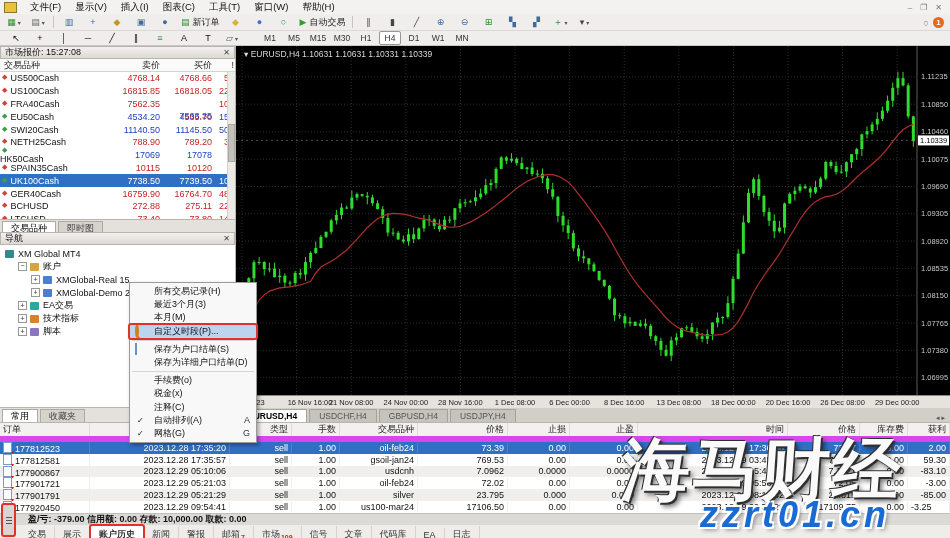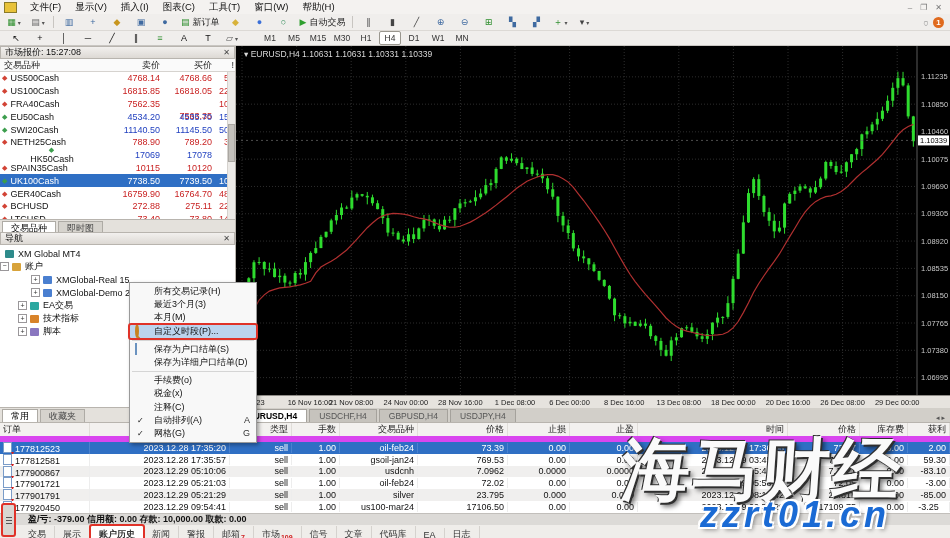--- a/index.html
+++ b/index.html
@@ -23,21 +23,21 @@
   .tf.active{background:#ffffff;border:1px solid #9a978f;border-radius:2px;}
   #tb1-right{margin-left:auto;display:flex;align-items:center;gap:4px;padding-right:6px;}
   .badge1{width:11px;height:11px;border-radius:50%;background:#e06a1e;color:#fff;font-size:8px;display:flex;align-items:center;justify-content:center;font-weight:bold;}
   
   .panel-title{height:13px;background:linear-gradient(#f2f0ee,#ddd9d4);border:1px solid #b8b4ae;display:flex;align-items:center;padding:0 4px;font-size:9px;box-sizing:border-box;}
   .panel-x{margin-left:auto;color:#444;font-size:8px;}
   #mw-panel{left:0;top:46px;width:236px;height:186px;background:#fff;border-right:1px solid #b8b4ae;box-sizing:border-box;}
   #mw-head{display:flex;height:12px;border-bottom:1px solid #d6d3cf;background:#fafafa;align-items:center;font-size:9px;color:#222;}
   #mw-rows{height:147px;overflow:hidden;position:relative;}
   .mwrow{display:flex;height:12.8px;align-items:center;font-size:9px;}
-  .mwrow .c0{display:flex;align-items:center;}
+  .mwrow .c0{display:flex;align-items:flex-start;}
   .mwicon{font-size:7px;margin:0 3px 0 2px;}
   .num{text-align:right;}
   .mwrow.selected{background:#2f6fc4;color:#fff;}
   .mwrow.selected .num{color:#fff !important;}
   .mw-sb{position:absolute;right:0;top:0;width:7px;height:147px;background:#eceae7;border-left:1px solid #d5d2ce;}
   .mw-thumb{position:absolute;right:0;top:52px;width:7px;height:38px;background:#c4c1bc;border:1px solid #aaa7a2;box-sizing:border-box;}
   .ptabs{display:flex;height:14px;background:#e4e1dc;border-top:1px solid #b8b4ae;align-items:flex-end;}
   .ptab{height:12px;padding:0 8px;display:flex;align-items:center;font-size:9px;background:#d6d3cd;border:1px solid #aeaba5;border-bottom:none;margin-left:2px;color:#444;}
   .ptab.active{background:#fff;color:#000;}
   #nav-panel{left:0;top:232px;width:236px;height:190px;background:#fff;border-right:1px solid #b8b4ae;box-sizing:border-box;display:flex;flex-direction:column;}
@@ -379,21 +379,21 @@
   <div id="nav-panel" class="abs">
     <div class="panel-title">
       <span>导航</span>
       <span class="panel-x">✕</span>
     </div>
     <div id="nav-tree">
         <div class="nitem" style="padding-left: 5px;">
           <span class="nico" style="background: rgb(46, 139, 139);"></span>
           <span>XM Global MT4</span>
         </div>
-        <div class="nitem" style=" font-family: Liberation Mono, monospace;">
+        <div class="nitem" style="padding-left: 18px; font-family: Liberation Mono, monospace;">
           <span class="nbox">−</span>
           <span class="nico" style="background: rgb(216, 163, 58);"></span>
           <span>账户</span>
         </div>
         <div class="nitem" style="padding-left: 31px;">
           <span class="nbox">+</span>
           <span class="nico" style="background: rgb(74, 127, 208);"></span>
           <span>XMGlobal-Real 15</span>
         </div>
         <div class="nitem" style="padding-left: 31px;">
@@ -849,21 +849,21 @@
           <div style="width: 140px; text-align: right;">2023.12.29 09:54:41</div>
           <div style="width: 62px; text-align: right;">sell</div>
           <div style="width: 48px; text-align: right;">1.00</div>
           <div style="width: 78px; text-align: right;">us100-mar24</div>
           <div style="width: 90px; text-align: right;">17106.50</div>
           <div style="width: 62px; text-align: right;">0.00</div>
           <div style="width: 68px; text-align: right;">0.00</div>
           <div style="width: 150px; text-align: right;">2023.12.29 09:59:29</div>
           <div style="width: 72px; text-align: right;">17109.75</div>
           <div style="width: 48px; text-align: right;">0.00</div>
-          <div style="width: 42px; text-align: center;">-3.25</div>
+          <div style="width: 42px; text-align: left;">-3.25</div>
         </div>
       </div>
     <div id="t-summary">盈/亏: -379.00    信用额: 0.00    存款: 10,000.00    取款: 0.00</div>
     <div id="t-tabs">
         <div class="ttab">
           <span>交易</span>
         </div>
         <div class="ttab">
           <span>展示</span>
         </div>

